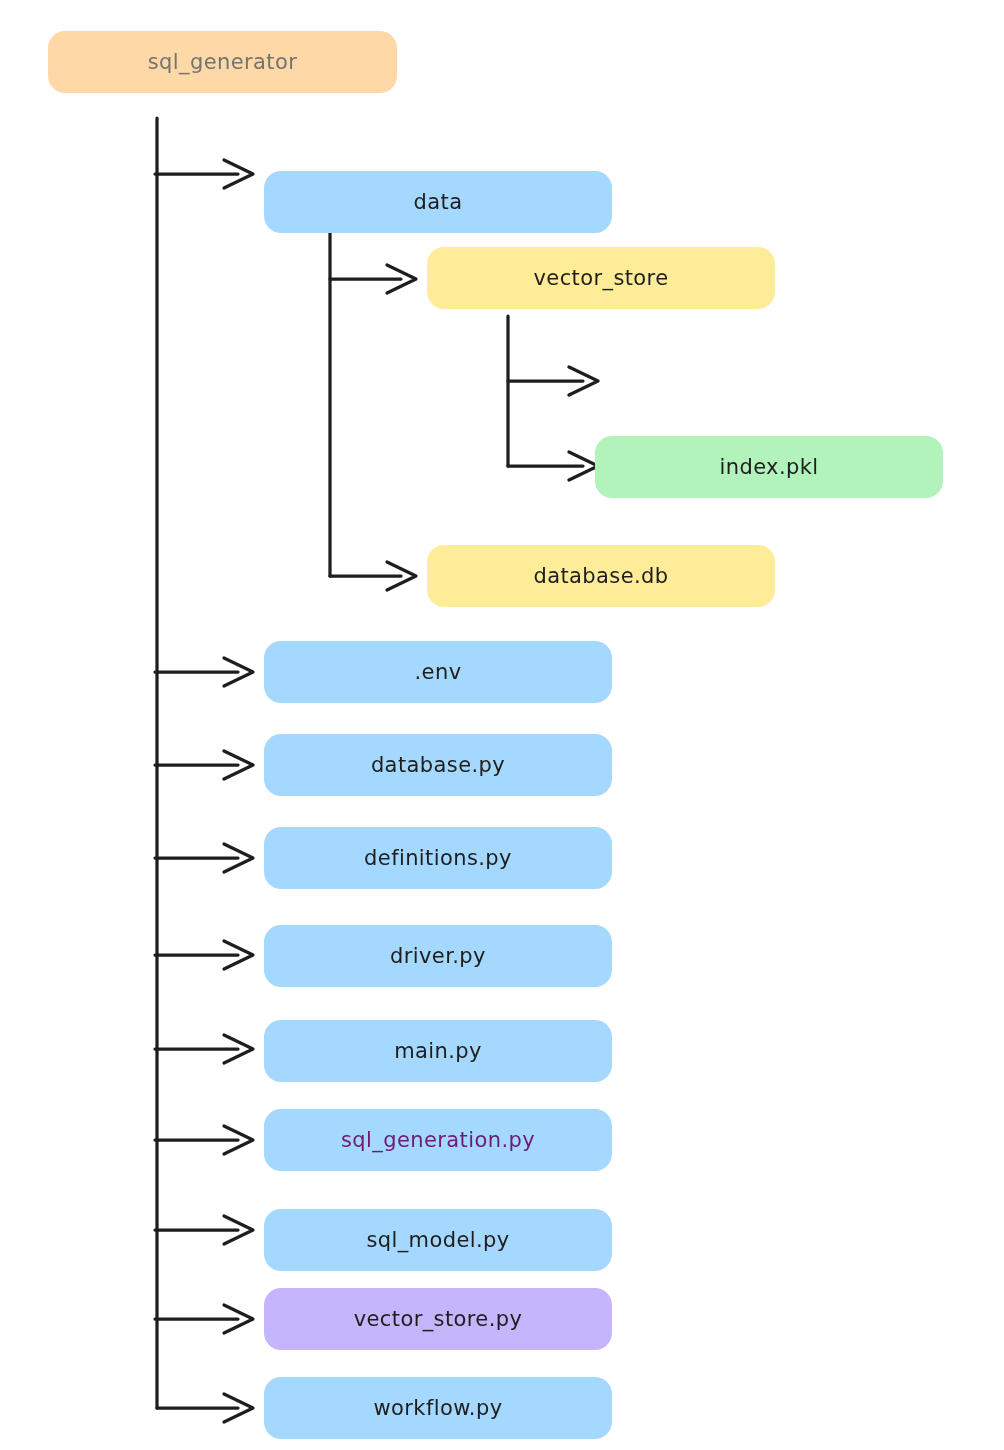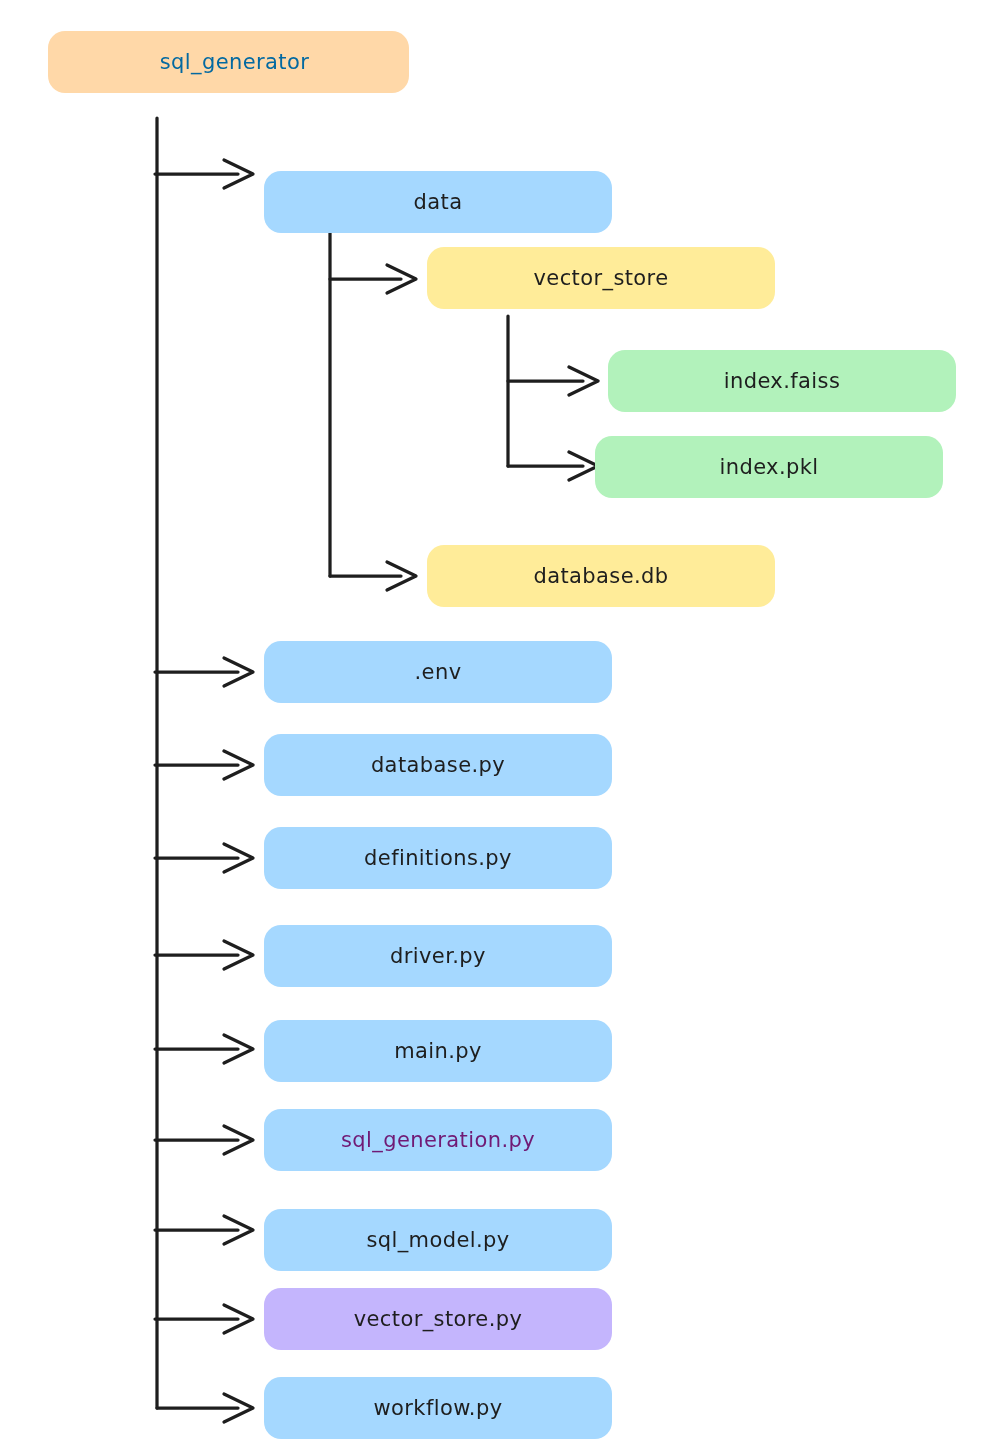--- a/index.html
+++ b/index.html
@@ -71,27 +71,26 @@
       <path d="M330 213 V576"></path>
       <path d="M330 279 H401 M387 265 L416 279 L387 293"></path>
       <path d="M330 576 H401 M387 562 L416 576 L387 590"></path>
 
       <path d="M508 316 V466"></path>
       <path d="M508 381 H583 M569 367 L598 381 L569 395"></path>
       <path d="M508 466 H583 M569 452 L598 466 L569 480"></path>
     </g>
   </svg>
 
-  <div class="node n-root" style="background-color: rgb(255, 216, 168); color: #0369a1; padding-left: 12px;">sql_generator</div>
+  <div class="node n-root" style="background-color: rgb(255, 216, 168); color: #737373;">sql_generator</div>
 
   <div class="node n-data" style="background-color: rgb(165, 216, 255); color: rgb(30, 30, 30);">data</div>
 
   <div class="node n-vstore" style="background-color: rgb(255, 236, 153); color: rgb(30, 30, 30);">vector_store</div>
 
-  <div class="node n-faiss" style="background-color: rgb(178, 242, 187); color: rgb(30, 30, 30);">index.faiss</div>
 
   <div class="node n-pkl" style="background-color: rgb(178, 242, 187); color: rgb(30, 30, 30);">index.pkl</div>
 
   <div class="node n-dbdb" style="background-color: rgb(255, 236, 153); color: rgb(30, 30, 30);">database.db</div>
 
   <div class="node n-env" style="background-color: rgb(165, 216, 255); color: rgb(30, 30, 30);">.env</div>
 
   <div class="node n-dbpy" style="background-color: rgb(165, 216, 255); color: rgb(30, 30, 30);">database.py</div>
 
   <div class="node n-defs" style="background-color: rgb(165, 216, 255); color: rgb(30, 30, 30);">definitions.py</div>

